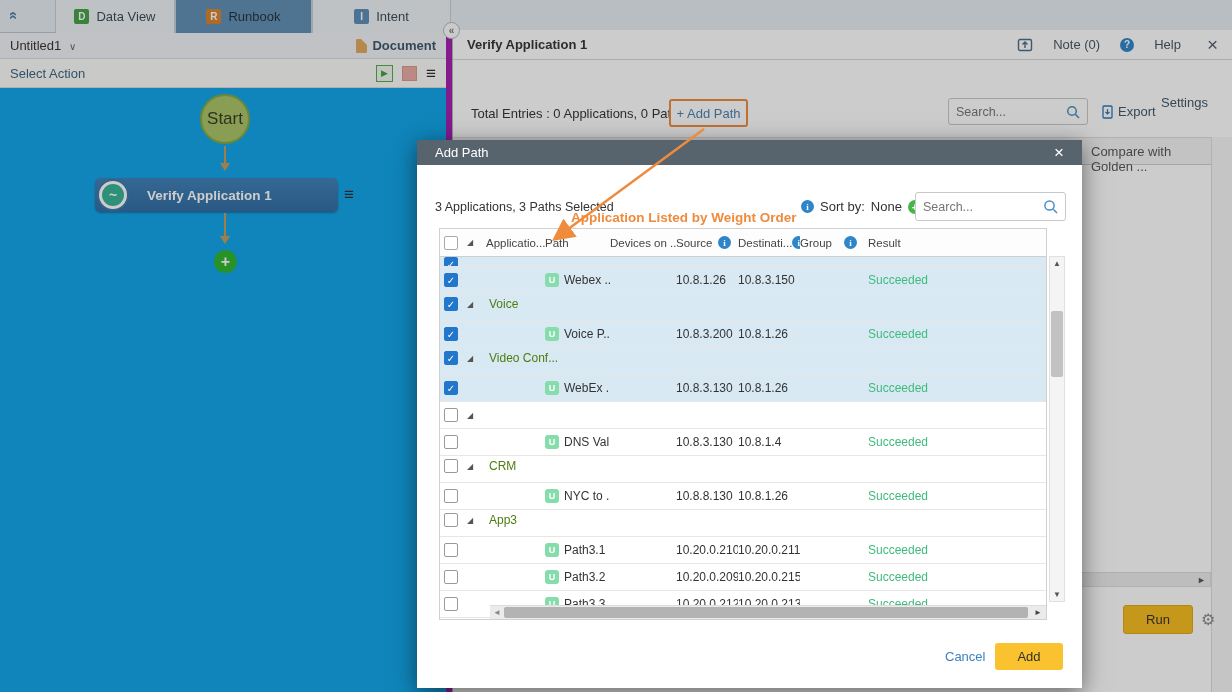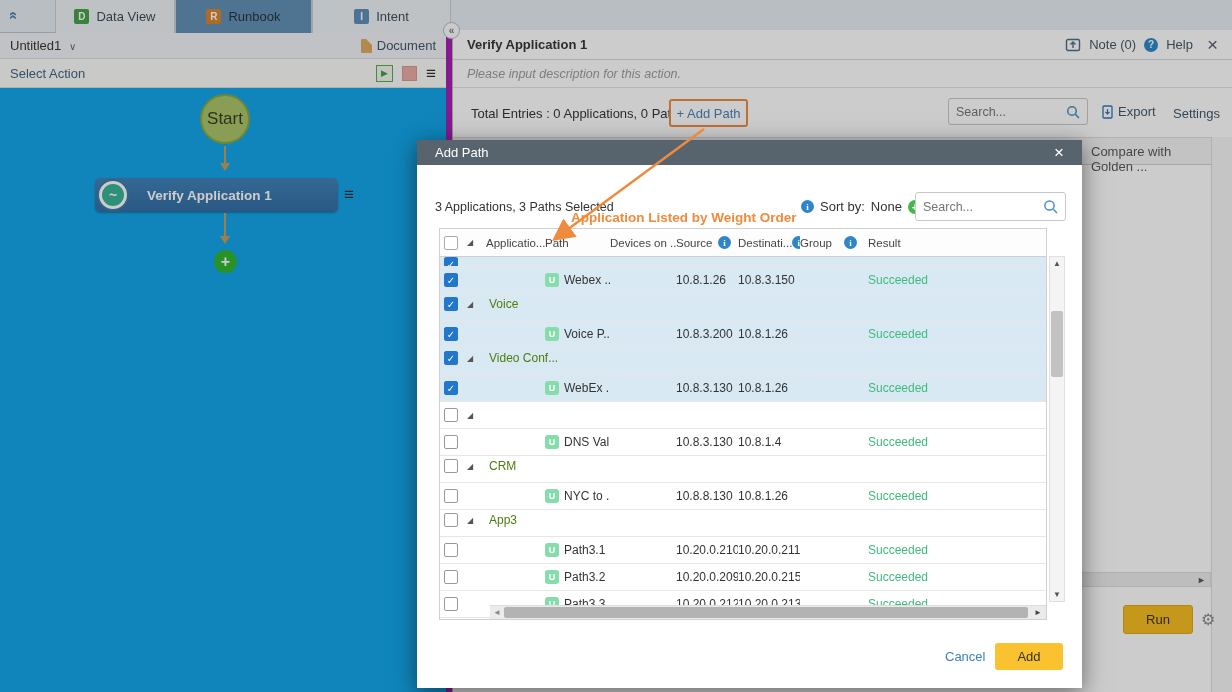--- a/index.html
+++ b/index.html
@@ -9,21 +9,21 @@
   
   .tabbar { position:absolute; left:0; top:0; width:1232px; height:33px; background:#e6edf2; border-bottom:1px solid #b9c6cf; }
   .collapse-up { position:absolute; left:10px; top:7px; color:#4a7ba6; font-weight:bold; font-size:15px; transform:rotate(90deg); cursor:pointer; }
   .tab { position:absolute; top:0; height:33px; display:flex; align-items:center; justify-content:center; gap:7px; background:#eef3f6; border-left:1px solid #c5d0d8; border-right:1px solid #c5d0d8; color:#3a4a55; font-size:13px; }
   .tab.active { background:#5f8fb4; color:#1e2f3a; }
   .tab-ico { width:15px; height:15px; border-radius:2px; color:#fff; font-size:10px; font-weight:bold; display:flex; align-items:center; justify-content:center; }
 
   
   .left-panel { position:absolute; left:0; top:33px; width:452px; height:659px; background:#0ea5e9; border-right:6px solid #a21caf; }
   .lp-head { height:26px; background:#f0f3f6; border-bottom:1px solid #d5dde2; display:flex; align-items:center; padding:0 10px; font-size:13px; color:#333; }
-  .lp-doc { margin-left:auto; display:flex; align-items:flex-end; gap:5px; color:#3d5568; }
+  .lp-doc { margin-left:auto; display:flex; align-items:flex-end; gap:5px; color:#3d5568;font-weight:bold; }
   .doc-ico { width:11px; height:14px; background:#e0a95c; border-radius:1px; position:relative; }
   .doc-ico:after { content:""; position:absolute; right:0; top:0; border:3px solid #f0f3f6; border-left-color:transparent; border-bottom-color:transparent; }
   .lp-tool { height:29px; background:#fbfbfa; border-bottom:1px solid #ddd; display:flex; align-items:center; padding:0 10px; color:#3d6480; }
   .lp-tool .tools { margin-left:auto; display:flex; align-items:center; gap:9px; }
   .btn-play { width:17px; height:17px; border:1px solid #57a94f; background:#f0f8ef; color:#3f9f3f; font-size:9px; display:flex; align-items:center; justify-content:center; cursor:pointer; }
   .btn-stop { width:15px; height:15px; border:1px solid #dc9890; background:#e9aba3; cursor:pointer; }
   .btn-menu { color:#2b2b2b; font-size:17px; font-weight:bold; cursor:pointer; line-height:1; }
 
   .flow-start { position:absolute; left:200px; top:61px; width:50px; height:50px; border-radius:50%; background:#aac566; border:2px solid #85a83e; display:flex; align-items:center; justify-content:center; color:#2f3a22; font-size:17px; cursor:pointer; }
   .flow-line { position:absolute; left:224px; width:2px; background:#c99a55; }
@@ -31,31 +31,31 @@
   .flow-node { position:absolute; left:95px; top:145px; width:243px; height:34px; background:linear-gradient(#3e80b8,#2f6ba3); border-radius:5px; color:#fff; font-weight:bold; font-size:13.5px; display:flex; align-items:center; padding-left:52px; cursor:pointer; box-shadow:0 1px 2px rgba(0,0,0,.3); }
   .node-ico { position:absolute; left:97px; top:146px; width:32px; height:32px; border-radius:50%; background:#fff; border:2px solid #3a79ae; display:flex; align-items:center; justify-content:center; }
   .node-ico-inner { width:22px; height:22px; border-radius:50%; background:#35b294; color:#fff; font-weight:bold; display:flex; align-items:center; justify-content:center; font-size:14px; }
   .node-menu { position:absolute; left:344px; top:153px; color:#2b2b2b; font-size:17px; font-weight:bold; cursor:pointer; line-height:1; }
   .flow-plus { position:absolute; left:214px; top:217px; width:23px; height:23px; border-radius:50%; background:#2db52d; color:#fff; font-size:16px; font-weight:bold; display:flex; align-items:center; justify-content:center; cursor:pointer; }
 
   
   .right-panel { position:absolute; left:452px; top:30px; width:780px; height:662px; background:#fff; border-left:1px solid #b5b5b5; }
   .rp-head { height:30px; border-bottom:1px solid #d8d8d8; display:flex; align-items:center; padding:0 14px; gap:8px; }
   .rp-title { font-weight:bold; color:#333; }
-  .rp-right { margin-left:auto; display:flex; align-items:center; gap:8px; color:#44555f; }
+  .rp-right { margin-left:auto; display:flex; align-items:center; gap:20px; color:#44555f; }
   .help-ico { width:14px; height:14px; border-radius:50%; background:#2e86c8; color:#fff; font-size:10px; font-weight:bold; display:flex; align-items:center; justify-content:center; }
   .close-x { color:#55616b; font-size:19px; line-height:1; cursor:pointer; margin-left:6px; }
   .rp-desc { height:28px; border-bottom:1px solid #e2e2e2; display:flex; align-items:center; padding:0 14px; font-style:italic; color:#9a9a9a; font-size:12.5px; }
   .rp-total { position:absolute; left:18px; top:76px; color:#333; }
   .btn-addpath { position:absolute; left:216px; top:69px; width:79px; height:28px; border:2px solid #ef8b3d; border-radius:3px; background:#fff; color:#4a7fb5; font-size:13px; display:flex; align-items:center; justify-content:center; gap:3px; cursor:pointer; }
   .searchbox { display:flex; align-items:center; border:1px solid #c8c8c8; border-radius:3px; background:#fff; padding:0 7px; }
   .searchbox input { border:none; outline:none; flex:1; color:#777; font-size:12.5px; font-family:"Liberation Sans",sans-serif; background:transparent; min-width:0; }
   .rp-search { position:absolute; left:495px; top:68px; width:140px; height:27px; }
   .rp-export { position:absolute; left:649px; top:74px; display:flex; align-items:center; gap:4px; color:#3d5568; cursor:pointer; }
-  .rp-settings { position:absolute; left:708px; top:76px; color:#3d5568; cursor:pointer;margin-left:12px; }
+  .rp-settings { position:absolute; left:708px; top:65px; color:#3d5568; cursor:pointer; }
   .compare-band { position:absolute; left:0; top:107px; width:758px; height:28px; background:#f4f4f4; border-top:1px solid #ddd; border-bottom:1px solid #d0d0d0; }
   .compare-band span { position:absolute; left:638px; top:6px; color:#555; }
   .right-strip { position:absolute; left:758px; top:107px; width:22px; bottom:0; background:#f7f7f7; border-left:1px solid #ddd; }
   .bg-hscroll { position:absolute; left:0; top:542px; width:758px; height:15px; background:#ececec; border:1px solid #ddd; }
   .bg-hscroll .arr { position:absolute; right:4px; top:2px; color:#555; font-size:9px; }
   .btn-run { position:absolute; left:670px; top:575px; width:70px; height:29px; background:#f7bb1c; border-radius:3px; border:1px solid #e0a714; display:flex; align-items:center; justify-content:center; color:#33302a; cursor:pointer; }
   .rp-gear { position:absolute; left:748px; top:580px; color:#8a8a8a; font-size:16px; cursor:pointer; }
   .collapse-circle { position:absolute; left:443px; top:22px; width:17px; height:17px; border-radius:50%; background:#fdfdfd; border:1px solid #b5b5b5; color:#777; font-size:10px; font-weight:bold; display:flex; align-items:center; justify-content:center; z-index:5; cursor:pointer; }
 
   
@@ -171,21 +171,20 @@
         <svg width="16" height="14">
             <rect x="1.5" y="1.5" width="13" height="11" rx="1.5" fill="none" stroke="#4a6b85" stroke-width="1.4"></rect>
             <path d="M8 10 L8 4 M5.5 6.5 L8 4 L10.5 6.5" fill="none" stroke="#4a6b85" stroke-width="1.4"></path>
           </svg>
         <span>Note (0)</span>
         <span class="help-ico">?</span>
         <span>Help</span>
         <span class="close-x">×</span>
       </span>
     </div>
-    <div class="rp-desc">Please input description for this action.</div>
 
     <div class="rp-total">Total Entries : 0 Applications, 0 Paths</div>
     <div class="btn-addpath">
       <span>+</span>
       <span>Add Path</span>
     </div>
     <div class="searchbox rp-search">
       <input placeholder="Search..." style="">
       <svg width="14" height="14">
           <circle cx="6" cy="6" r="4.3" fill="none" stroke="#4a90c4" stroke-width="1.5"></circle>

